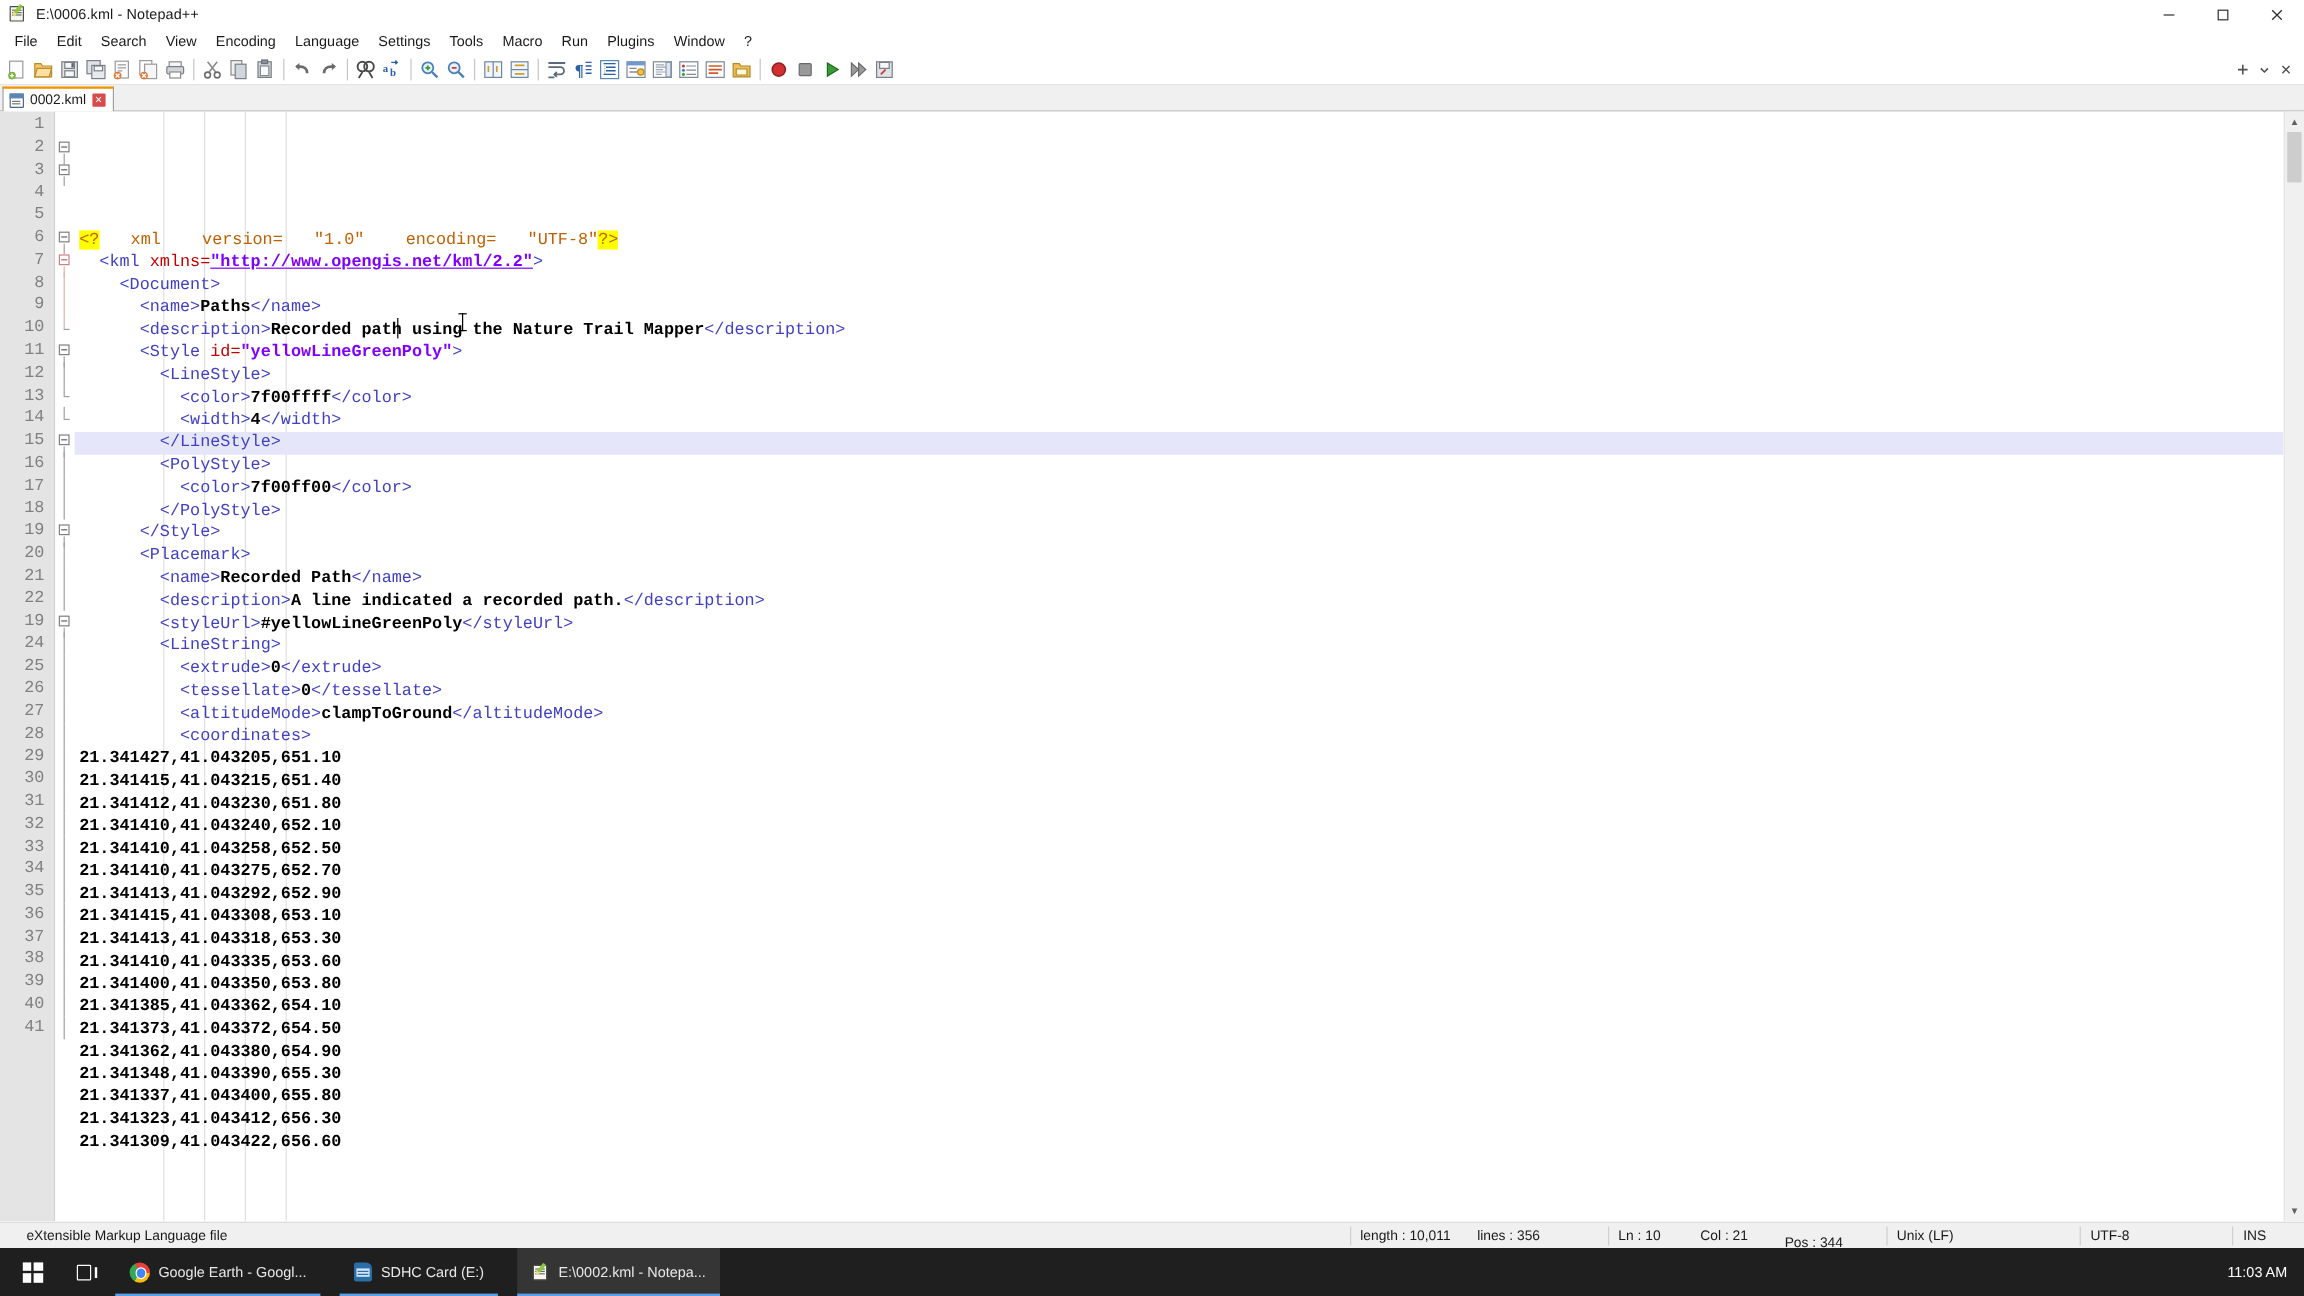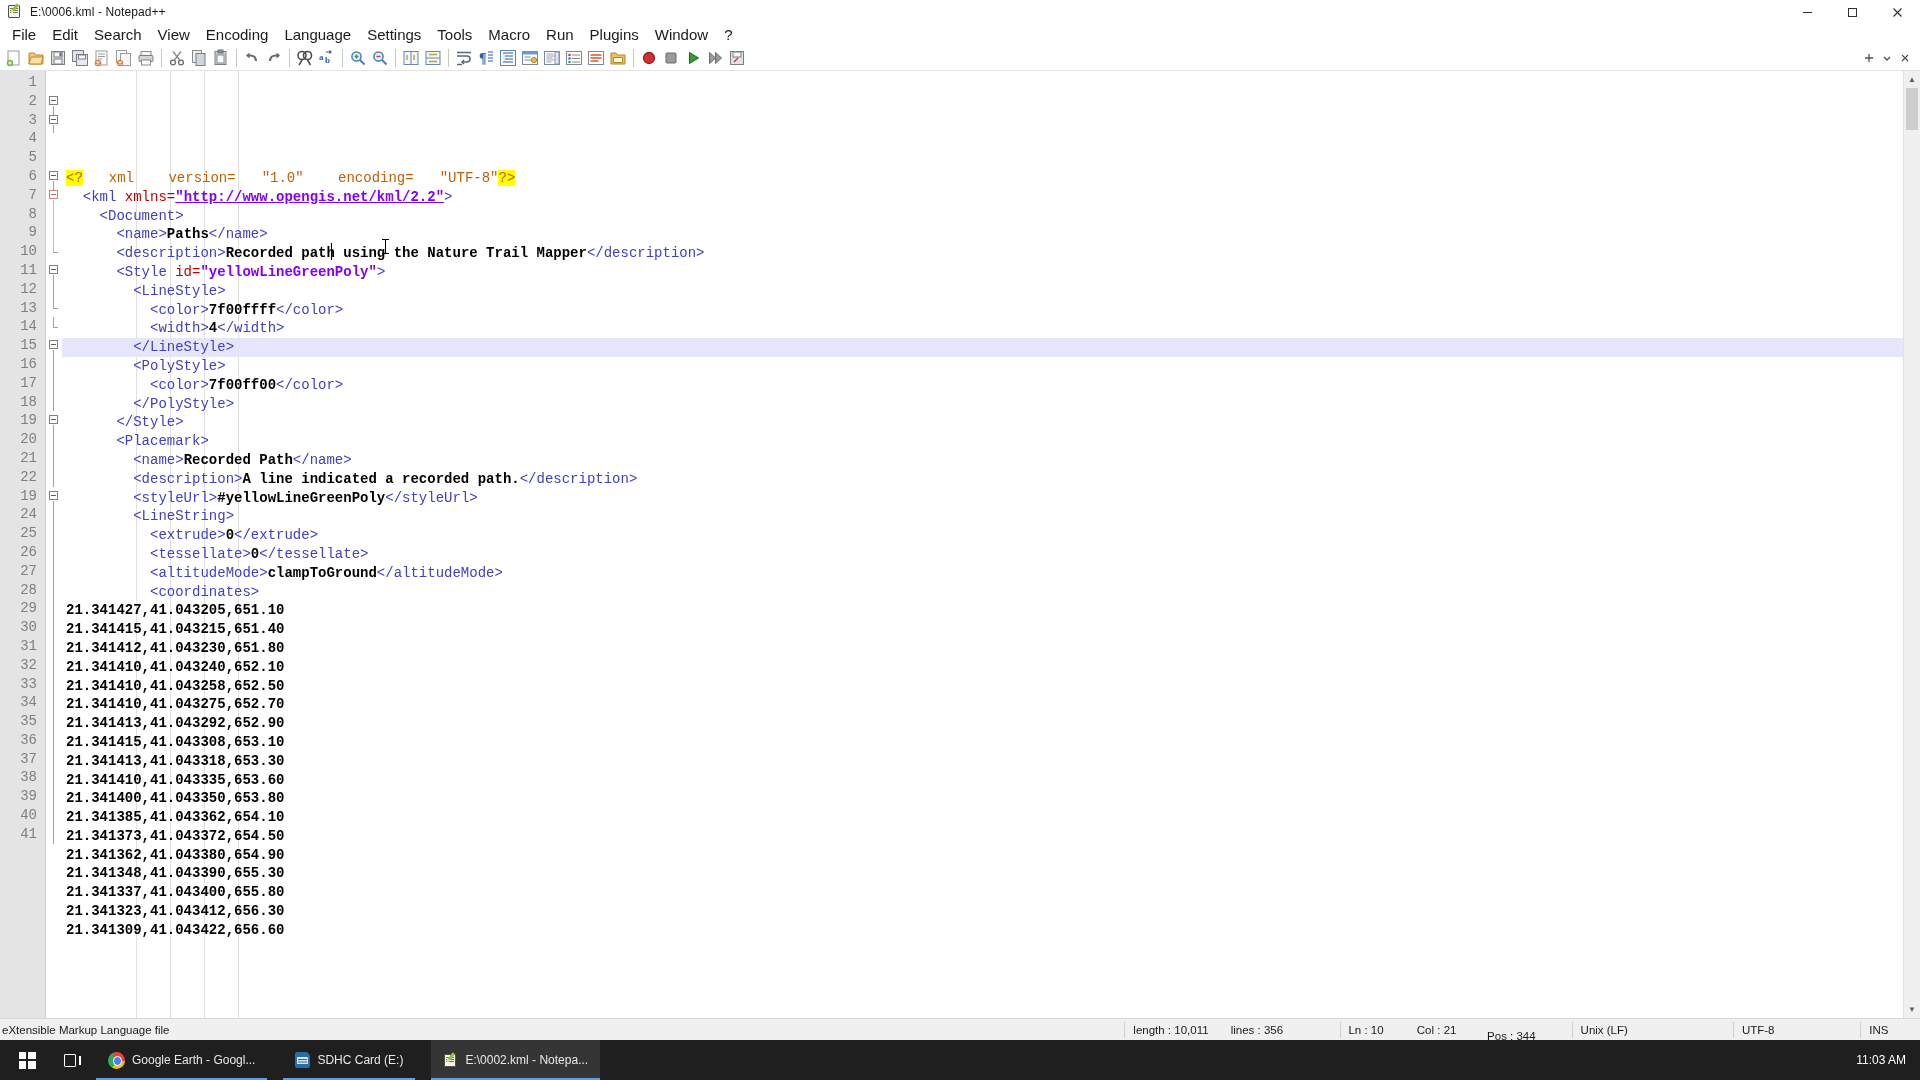--- a/index.html
+++ b/index.html
@@ -36,21 +36,21 @@
   .win-controls { position: absolute; right: 0; top: 0; height: 24px; display: flex; }
   .win-btn {
     width: 45px; height: 24px; display: flex; align-items: center; justify-content: center;
     font-size: 11px; color: #303030;
   }
   .win-btn svg { display:block; }
 
   
   .menubar {
     height: 21px; min-height:21px; background: #ffffff; display: flex; align-items: center;
-    padding-left: 4px; font-size: 15px; color: #1a1a1a;
+    padding-left: 4px; font-size: 12px; color: #1a1a1a;
   }
   .menu-item { padding: 2px 8px 3px 8px; line-height: 15px; cursor: default; }
 
   
   .toolbar {
     height: 26px; min-height:26px; background: #ffffff; display: flex; align-items: center;
     padding-left: 3px; border-bottom: 1px solid #e3e3e3;
   }
   .tb-btn { width: 22px; height: 22px; display:flex; align-items:center; justify-content:center; position:relative; }
   .tb-sep { width: 1px; height: 18px; background: #c6c6c6; margin: 0 4px; }
@@ -148,21 +148,21 @@
   .vs-track { flex:1; position:relative; background:#f0f0f0; }
   .vs-thumb { position:absolute; left:2px; right:2px; top:0; height:42px; background:#cdcdcd; border-radius:1px; }
 
   
   .statusbar {
     height: 22px; min-height:22px; background: #f0f0f0; display: flex; align-items: center;
     font-size: 11.5px; color: #1a1a1a; border-top: 1px solid #d8d8d8;
   }
   .sb-cell { padding: 0 8px; height: 22px; display:flex; align-items:center; }
   .sb-div { width:1px; height:16px; background:#cfcfcf; }
-  .sb-desc { width: 1160px; padding-left: 2px; }
+  .sb-desc { width: 1160px; padding-left: 22px; }
   .sb-len  { width: 100px; }
   .sb-lines{ width: 120px; }
   .sb-ln   { width: 70px; }
   .sb-col  { width: 72px; }
   .sb-pos  { width: 95px; margin-top: 12px; }
   .sb-eol  { width: 165px; }
   .sb-enc  { width: 130px; }
   .sb-ins  { width: 60px; }
 
   
@@ -484,20 +484,31 @@
           </svg>
       </div>
       <div class="tb-btn">
         <svg width="12" height="12" viewBox="0 0 12 12">
             <path d="M3 3 L9 9 M9 3 L3 9" stroke="#505050" stroke-width="1.2"></path>
           </svg>
       </div>
     </div>
   </div>
 
+  <div class="tabbar" id="tabbar">
+      <div class="tab active">
+        <span class="doc-ico">
+          <span class="sheet"></span>
+          <span class="bar"></span>
+          <span class="l"></span>
+        </span>
+        <span>0002.kml</span>
+        <span class="tab-close">✕</span>
+      </div>
+    </div>
 
   <div class="editor-wrap">
     <div class="editor">
       <div class="linenum-col" id="linenums">
           <div class="ln">1</div>
           <div class="ln">2</div>
           <div class="ln">3</div>
           <div class="ln">4</div>
           <div class="ln">5</div>
           <div class="ln">6</div>

